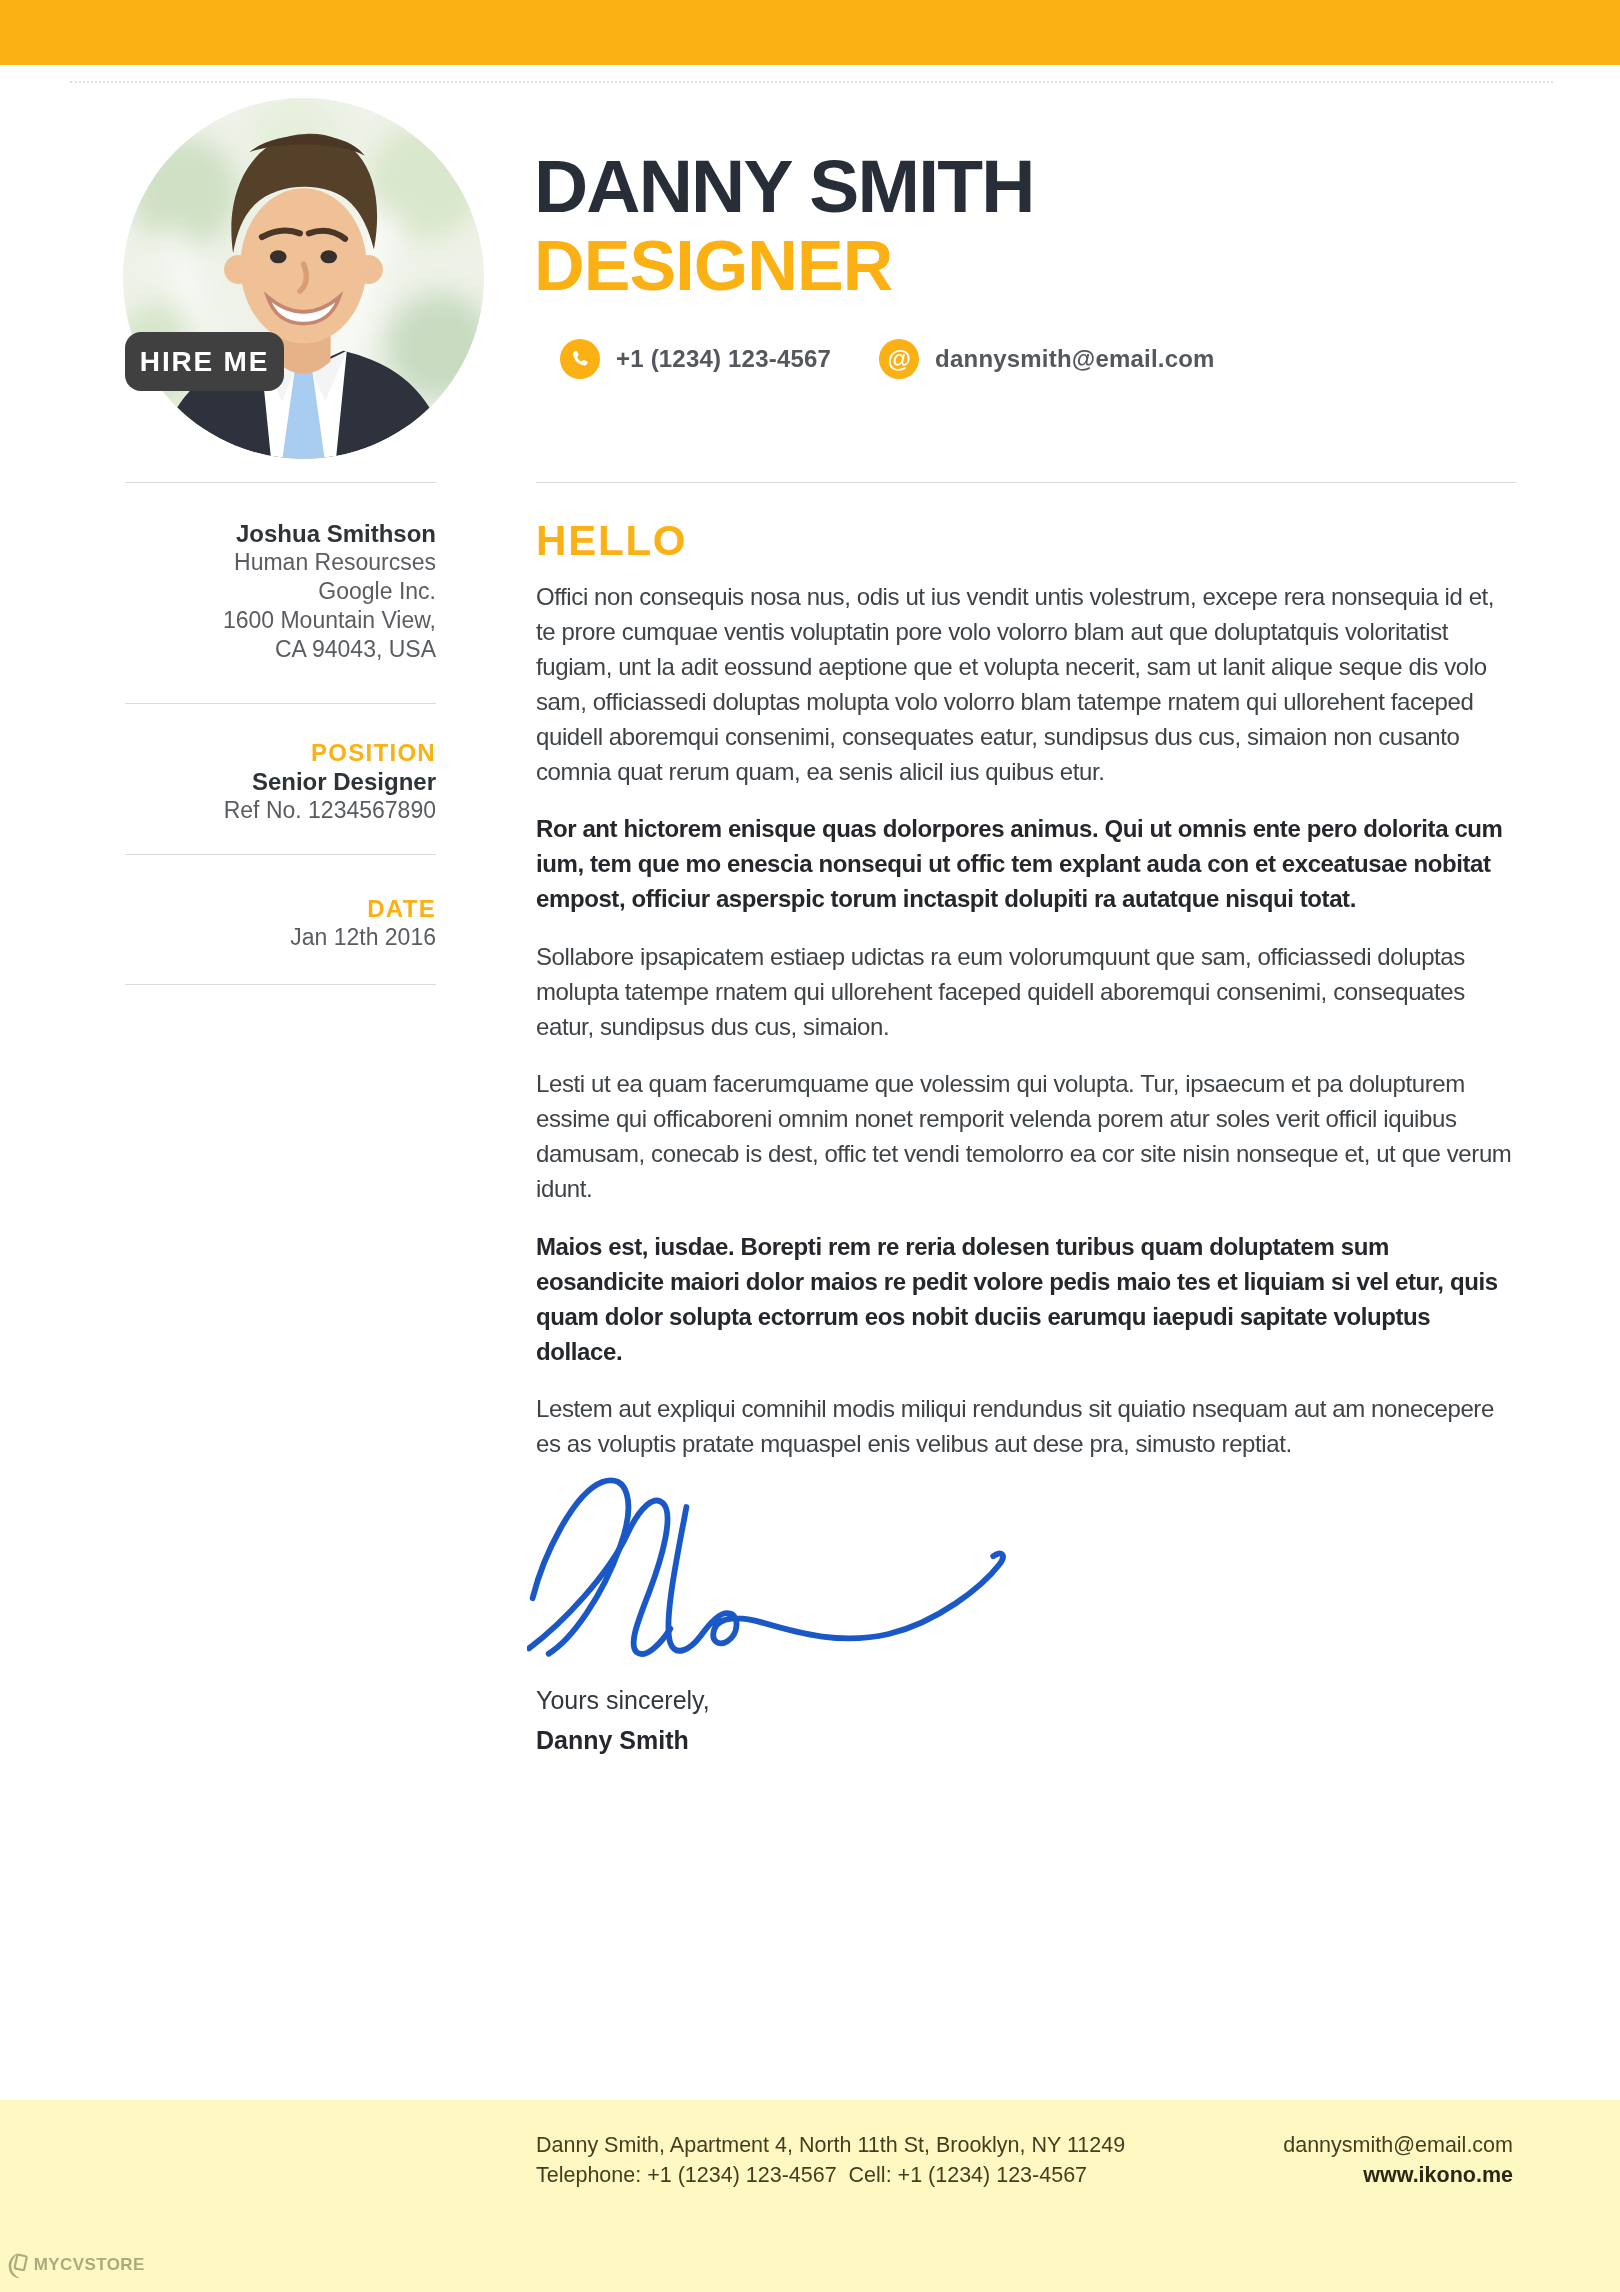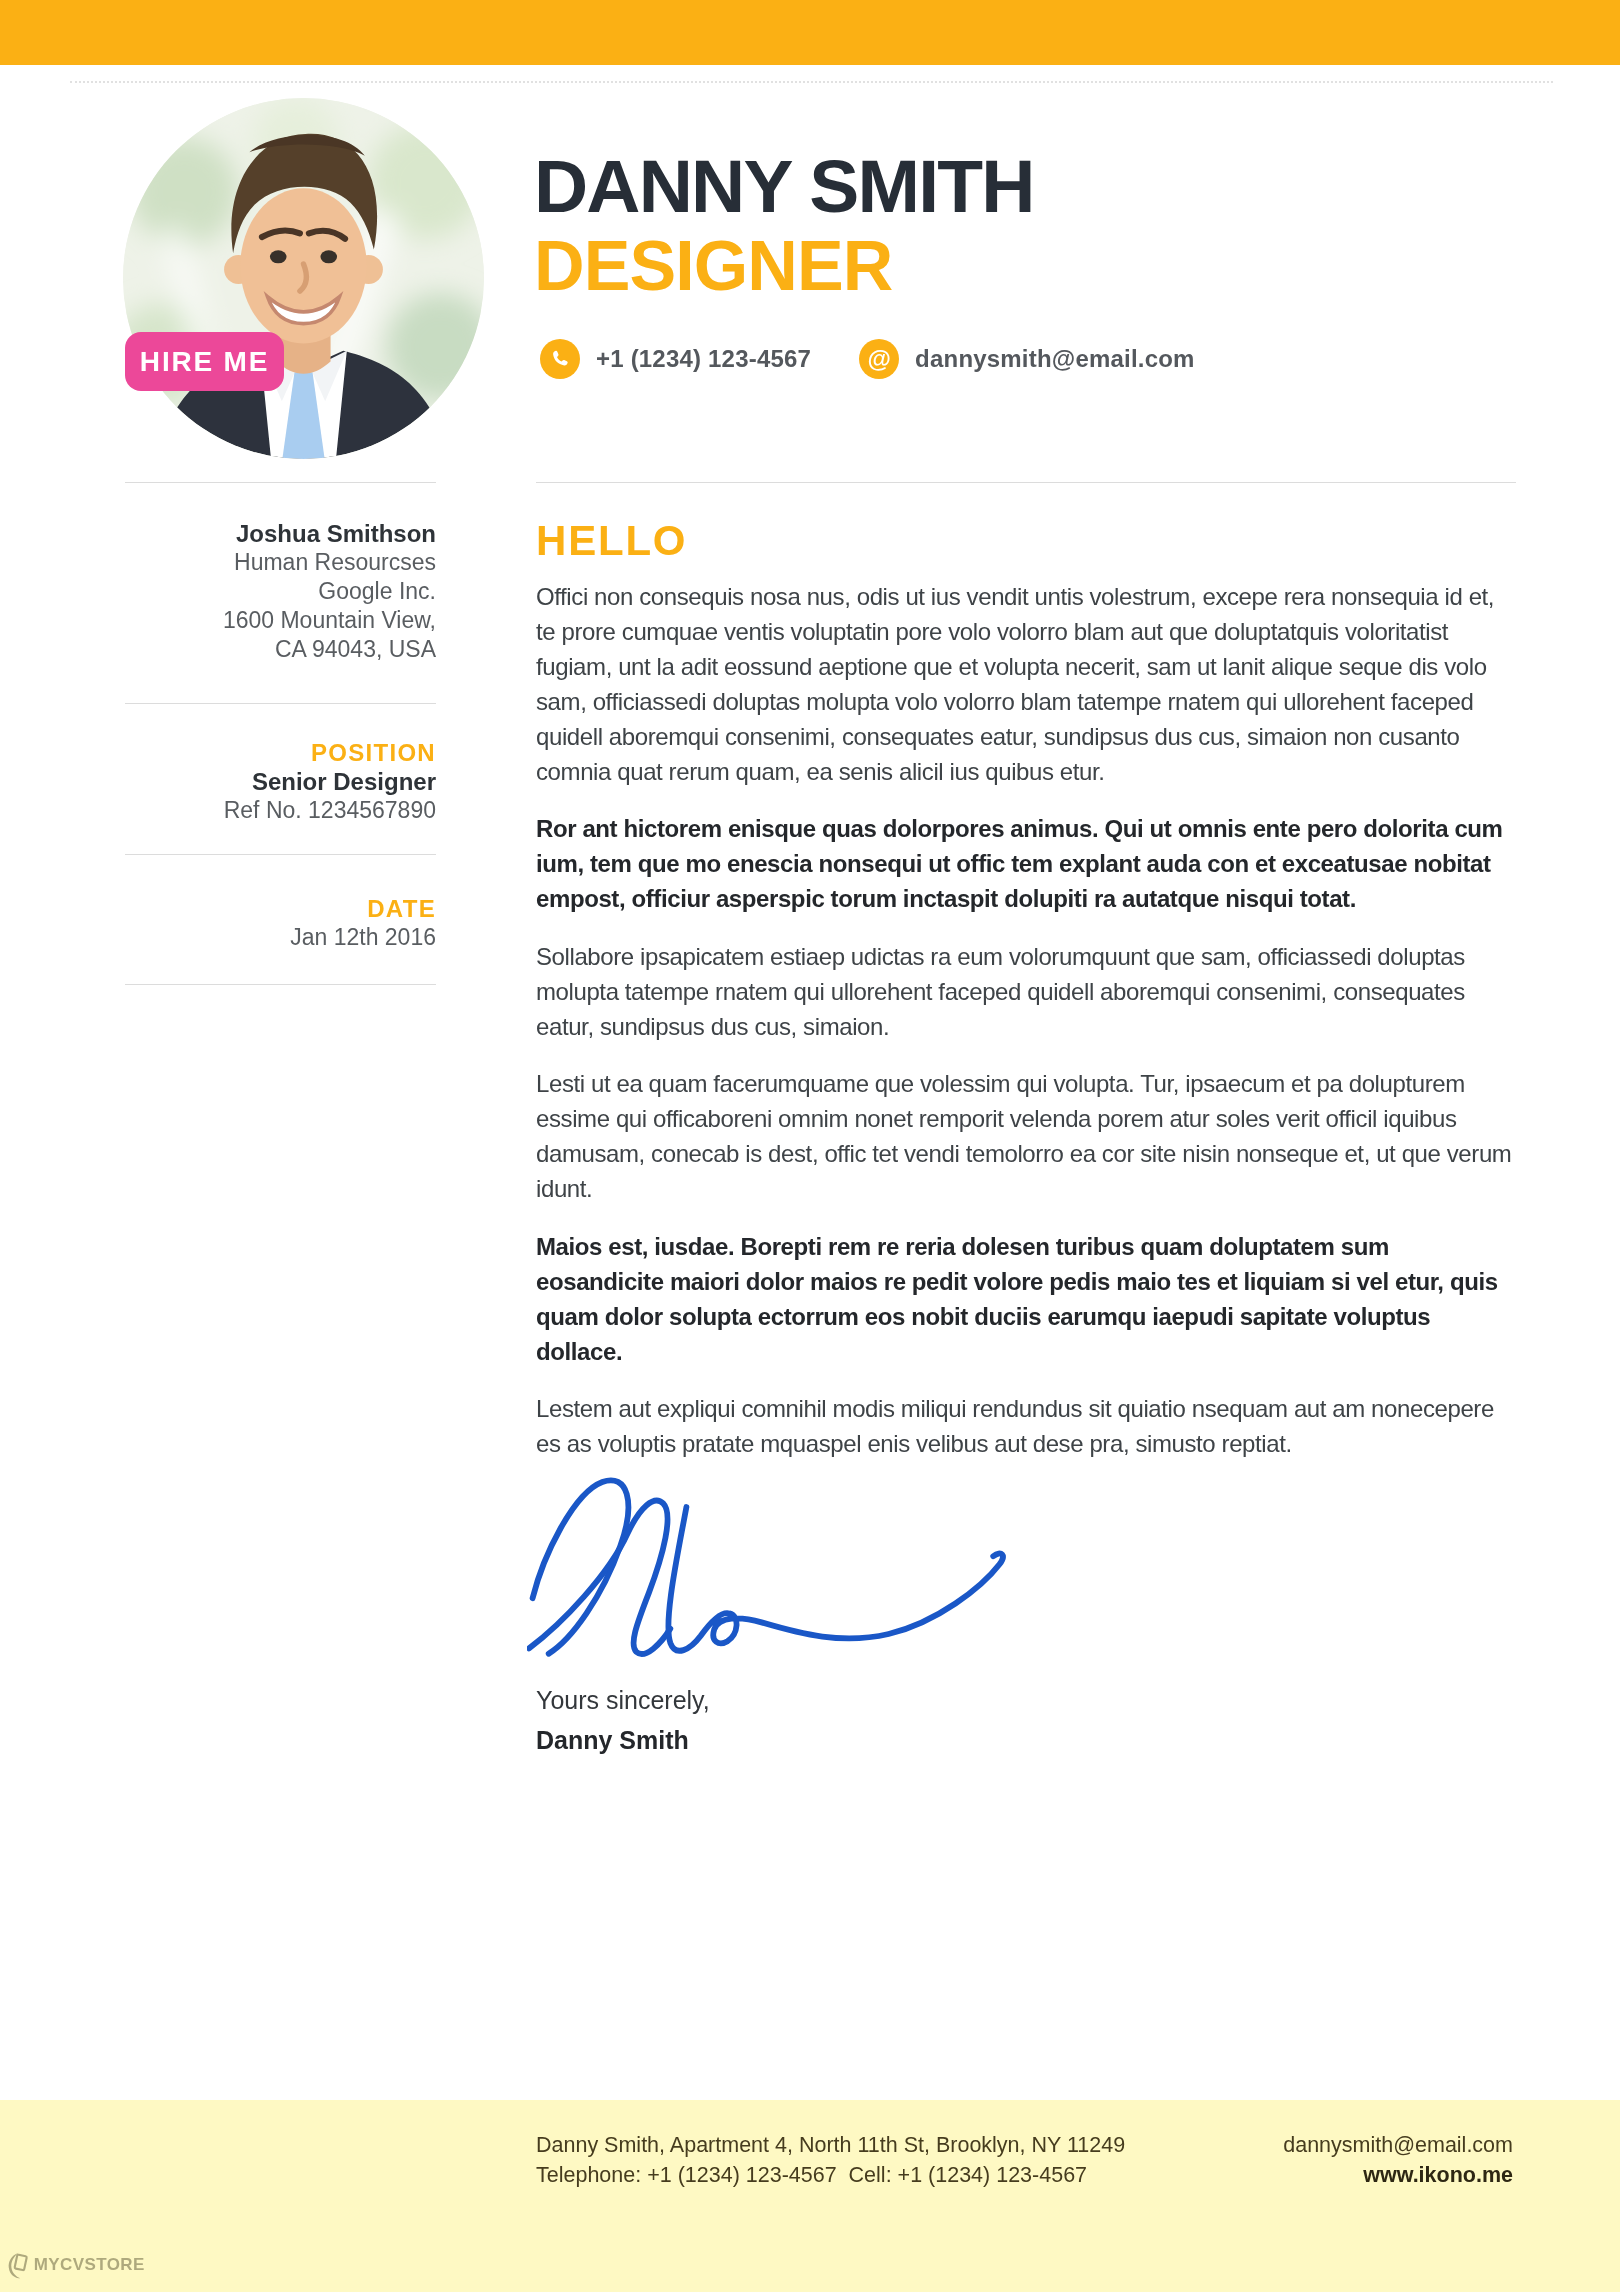--- a/index.html
+++ b/index.html
@@ -23,38 +23,38 @@
 
   
   .photo {
     position:absolute; left:123px; top:98px; width:361px; height:361px;
     border-radius:50%; overflow:hidden; background:#eef2e8;
   }
   .photo svg { display:block; width:100%; height:100%; }
 
   .hire-me {
     position:absolute; left:125px; top:332px; width:159px; height:59px;
-    background:#ec4899; border:none; border-radius:16px;
+    background:#404040; border:none; border-radius:16px;
     color:#ffffff; font-family:"Liberation Sans",sans-serif;
     font-size:28px; font-weight:bold; letter-spacing:1.8px;
     z-index:5; cursor:pointer;
   }
 
   .name-title {
     position:absolute; left:534px; top:149px;
     font-size:75px; font-weight:bold; letter-spacing:-1.8px;
     color:#272E37; line-height:1; white-space:nowrap;
   }
   .role-title {
     position:absolute; left:534px; top:231px;
     font-size:70px; font-weight:bold; letter-spacing:-0.9px;
     color:#FBB014; line-height:1; white-space:nowrap;
   }
   .contact-row {
-    position:absolute; left:540px; top:338px; height:41px;
+    position:absolute; left:560px; top:338px; height:41px;
     display:flex; align-items:center; gap:48px;
   }
   .contact-item { display:flex; align-items:center; gap:16px; }
   .icon-circle {
     width:40px; height:40px; border-radius:50%;
     background:#FBB014; color:#ffffff;
     display:flex; align-items:center; justify-content:center;
     font-weight:bold; font-size:24px; flex:0 0 auto;
   }
   .contact-text {

